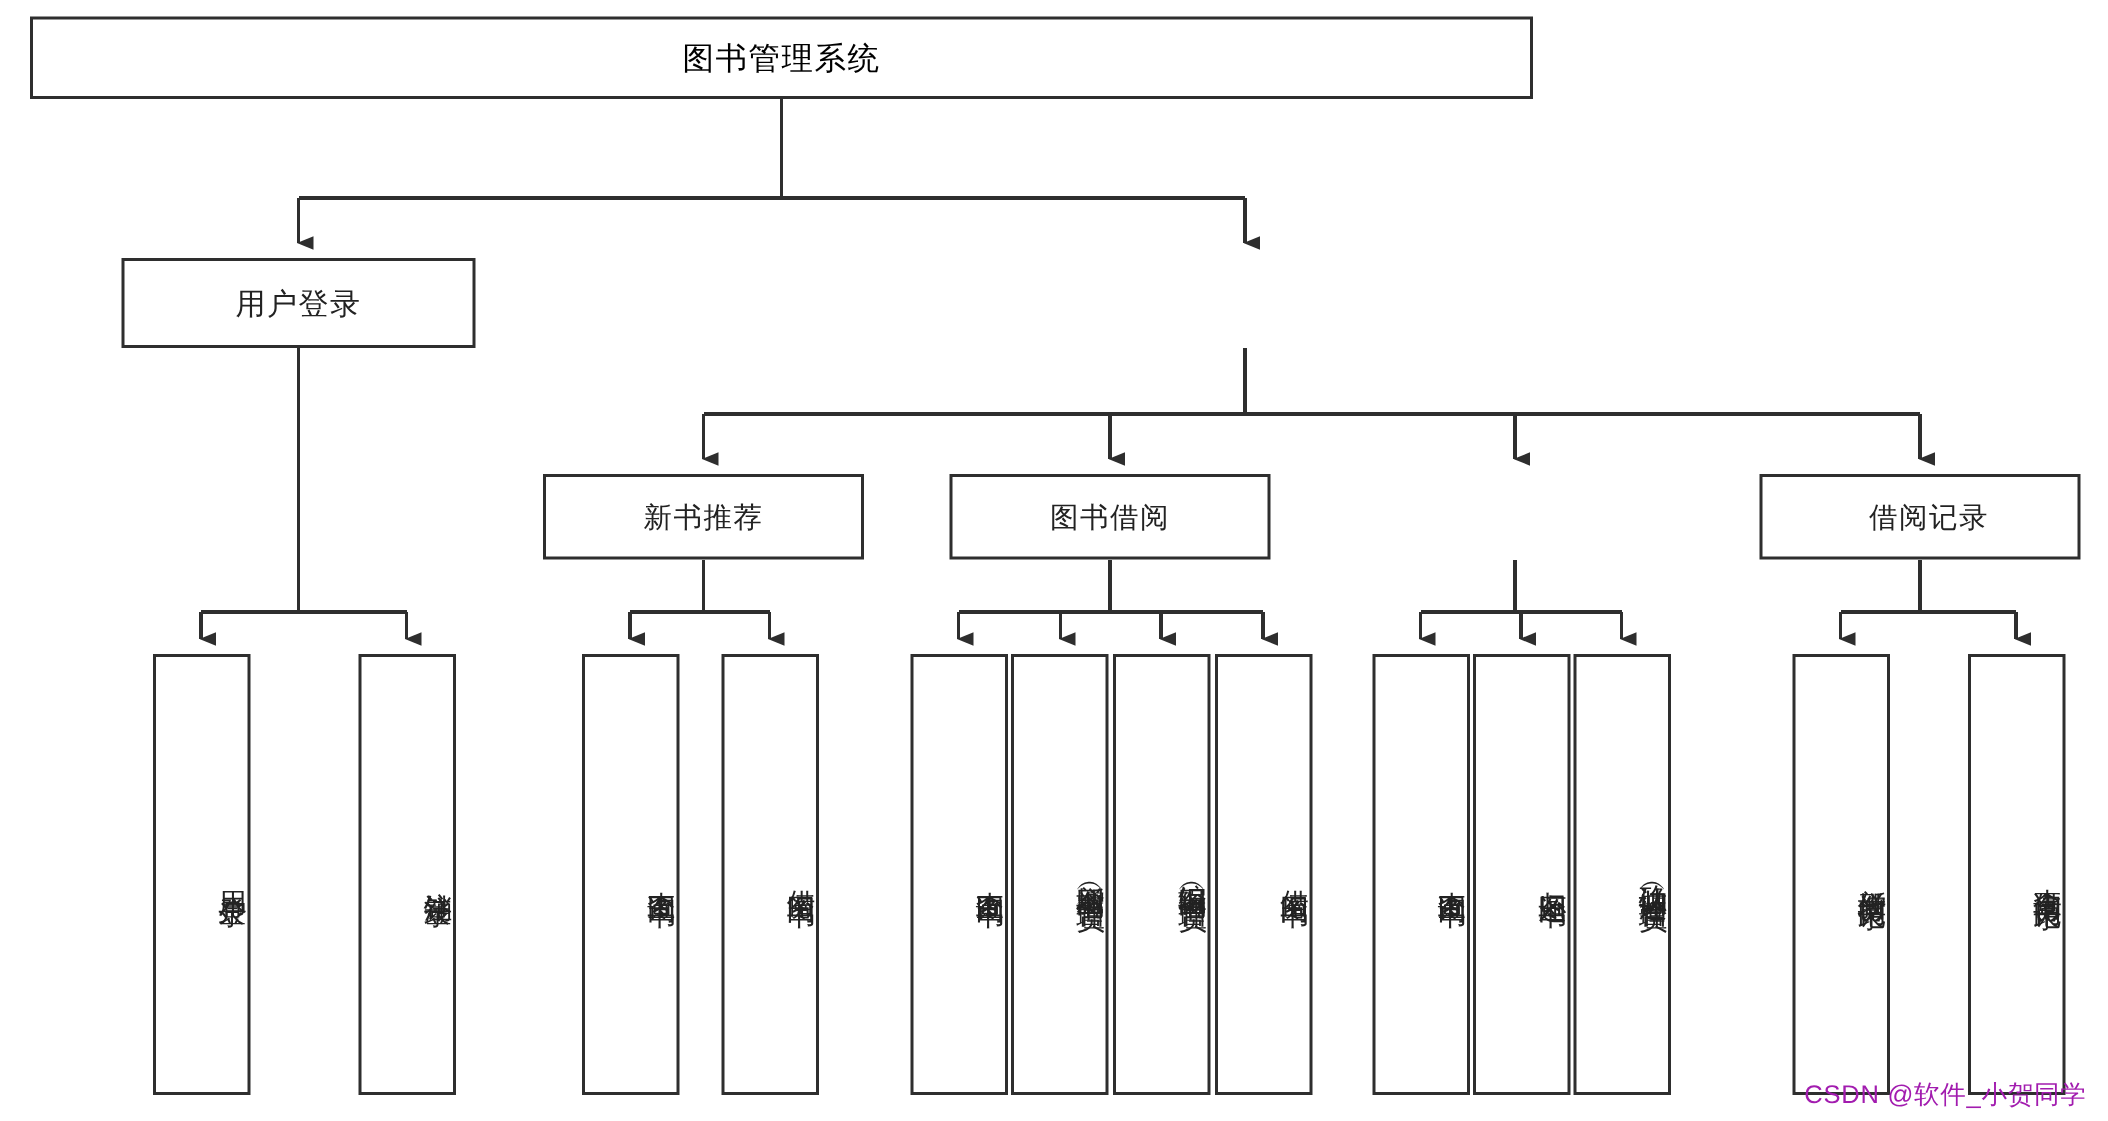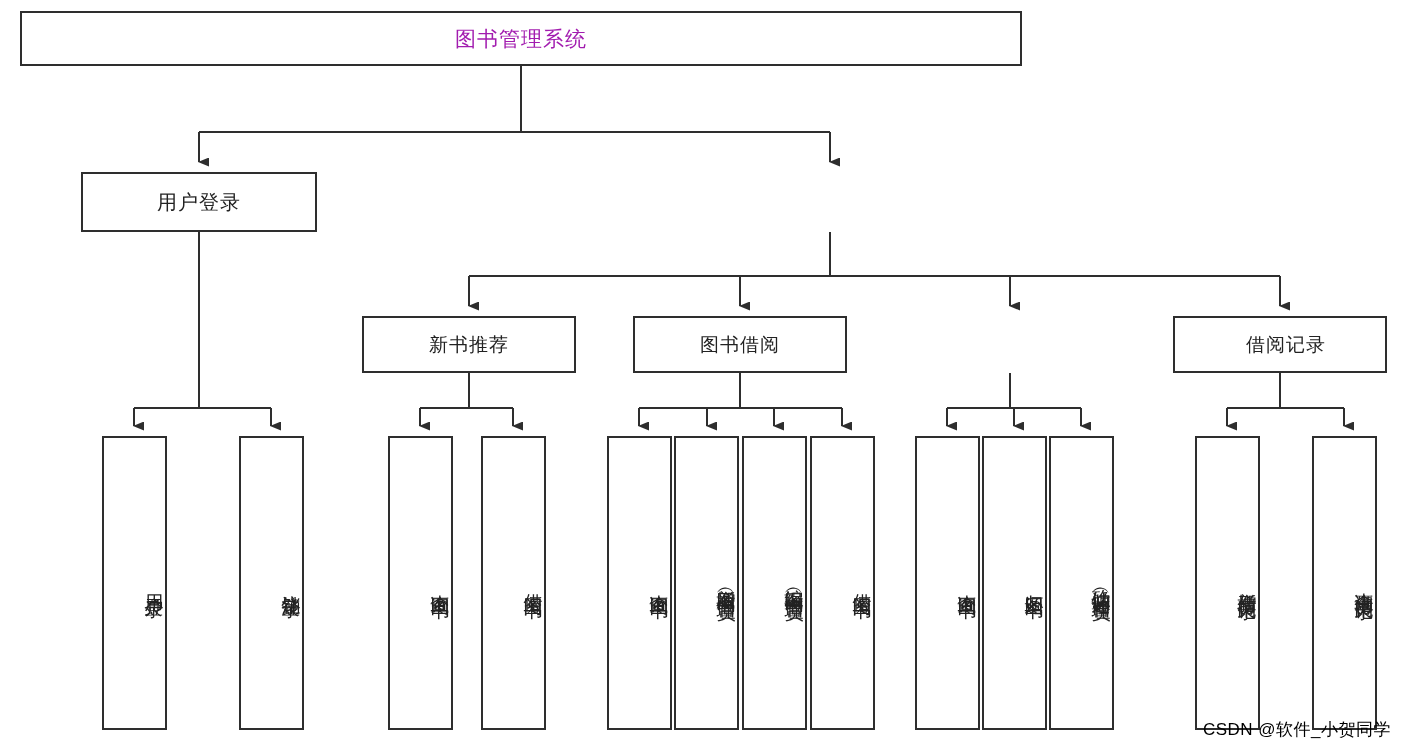--- a/index.html
+++ b/index.html
@@ -119,21 +119,21 @@
       <path d="M1014,408 L1014,426" marker-end="url(#arrowhead)"></path>
       <path d="M1081,408 L1081,426" marker-end="url(#arrowhead)"></path>
 
       <path d="M1280,373 L1280,408"></path>
       <path d="M1227,408 L1344,408"></path>
       <path d="M1227,408 L1227,426" marker-end="url(#arrowhead)"></path>
       <path d="M1344,408 L1344,426" marker-end="url(#arrowhead)"></path>
     </g>
   </svg>
 
-  <div class="node level-root" style="left: 20px; top: 11px; width: 1002px; height: 55px; border-color: rgb(46, 46, 46); background: rgb(255, 255, 255); color: #a21caf;">图书管理系统</div>
+  <div class="node level-root" style="left: 20px; top: 11px; width: 1002px; height: 55px; border-color: rgb(46, 46, 46); background: rgb(255, 255, 255); color: #000000;">图书管理系统</div>
 
   <div class="node level-2" style="left: 81px; top: 172px; width: 236px; height: 60px; border-color: rgb(46, 46, 46); background: rgb(255, 255, 255); color: rgb(34, 34, 34);">用户登录</div>
 
   <div class="node level-3" style="left: 633px; top: 316px; width: 214px; height: 57px; border-color: rgb(46, 46, 46); background: rgb(255, 255, 255); color: rgb(34, 34, 34);">图书借阅</div>
   <div class="node level-3" style="left: 362px; top: 316px; width: 214px; height: 57px; border-color: rgb(46, 46, 46); background: rgb(255, 255, 255); color: rgb(34, 34, 34);">新书推荐</div>
   <div class="node level-3" style="left: 1173px; top: 316px; width: 214px; height: 57px; border-color: rgb(46, 46, 46); background: rgb(255, 255, 255); color: rgb(34, 34, 34); padding-left: 12px;">借阅记录</div>
 
   <div class="node leaf" style="left: 102px; top: 436px; width: 65px; height: 294px; border-color: rgb(46, 46, 46); background: rgb(255, 255, 255); color: rgb(34, 34, 34);">用户登录</div>
   <div class="node leaf" style="left: 239px; top: 436px; width: 65px; height: 294px; border-color: rgb(46, 46, 46); background: rgb(255, 255, 255); color: rgb(34, 34, 34);">注销登录</div>
   <div class="node leaf" style="left: 388px; top: 436px; width: 65px; height: 294px; border-color: rgb(46, 46, 46); background: rgb(255, 255, 255); color: rgb(34, 34, 34);">查询图书</div>
@@ -141,15 +141,15 @@
   <div class="node leaf" style="left: 607px; top: 436px; width: 65px; height: 294px; border-color: rgb(46, 46, 46); background: rgb(255, 255, 255); color: rgb(34, 34, 34);">查询图书</div>
   <div class="node leaf" style="left: 674px; top: 436px; width: 65px; height: 294px; border-color: rgb(46, 46, 46); background: rgb(255, 255, 255); color: rgb(34, 34, 34);">新增图书（管理员）</div>
   <div class="node leaf" style="left: 742px; top: 436px; width: 65px; height: 294px; border-color: rgb(46, 46, 46); background: rgb(255, 255, 255); color: rgb(34, 34, 34);">编辑图书（管理员）</div>
   <div class="node leaf" style="left: 810px; top: 436px; width: 65px; height: 294px; border-color: rgb(46, 46, 46); background: rgb(255, 255, 255); color: rgb(34, 34, 34);">借阅图书</div>
   <div class="node leaf" style="left: 915px; top: 436px; width: 65px; height: 294px; border-color: rgb(46, 46, 46); background: rgb(255, 255, 255); color: rgb(34, 34, 34);">查询图书</div>
   <div class="node leaf" style="left: 982px; top: 436px; width: 65px; height: 294px; border-color: rgb(46, 46, 46); background: rgb(255, 255, 255); color: rgb(34, 34, 34);">归还图书</div>
   <div class="node leaf" style="left: 1049px; top: 436px; width: 65px; height: 294px; border-color: rgb(46, 46, 46); background: rgb(255, 255, 255); color: rgb(34, 34, 34);">确认归还（管理员）</div>
   <div class="node leaf" style="left: 1195px; top: 436px; width: 65px; height: 294px; border-color: rgb(46, 46, 46); background: rgb(255, 255, 255); color: rgb(34, 34, 34);">新增借阅记录</div>
   <div class="node leaf" style="left: 1312px; top: 436px; width: 65px; height: 294px; border-color: rgb(46, 46, 46); background: rgb(255, 255, 255); color: rgb(34, 34, 34);">查询借阅记录</div>
 
-  <div class="watermark" style="color: #000000;">CSDN @软件_小贺同学</div>
+  <div class="watermark" style="color: #a21caf;">CSDN @软件_小贺同学</div>
 
 </div>
 
 </body></html>

